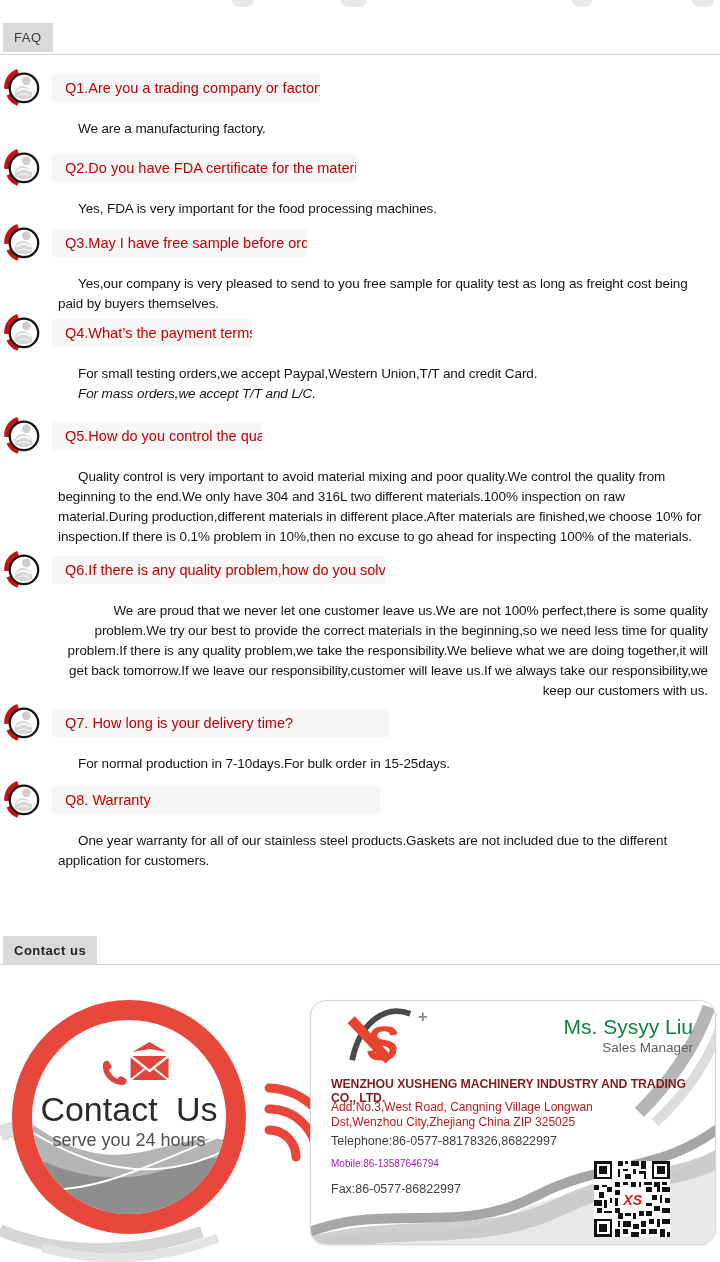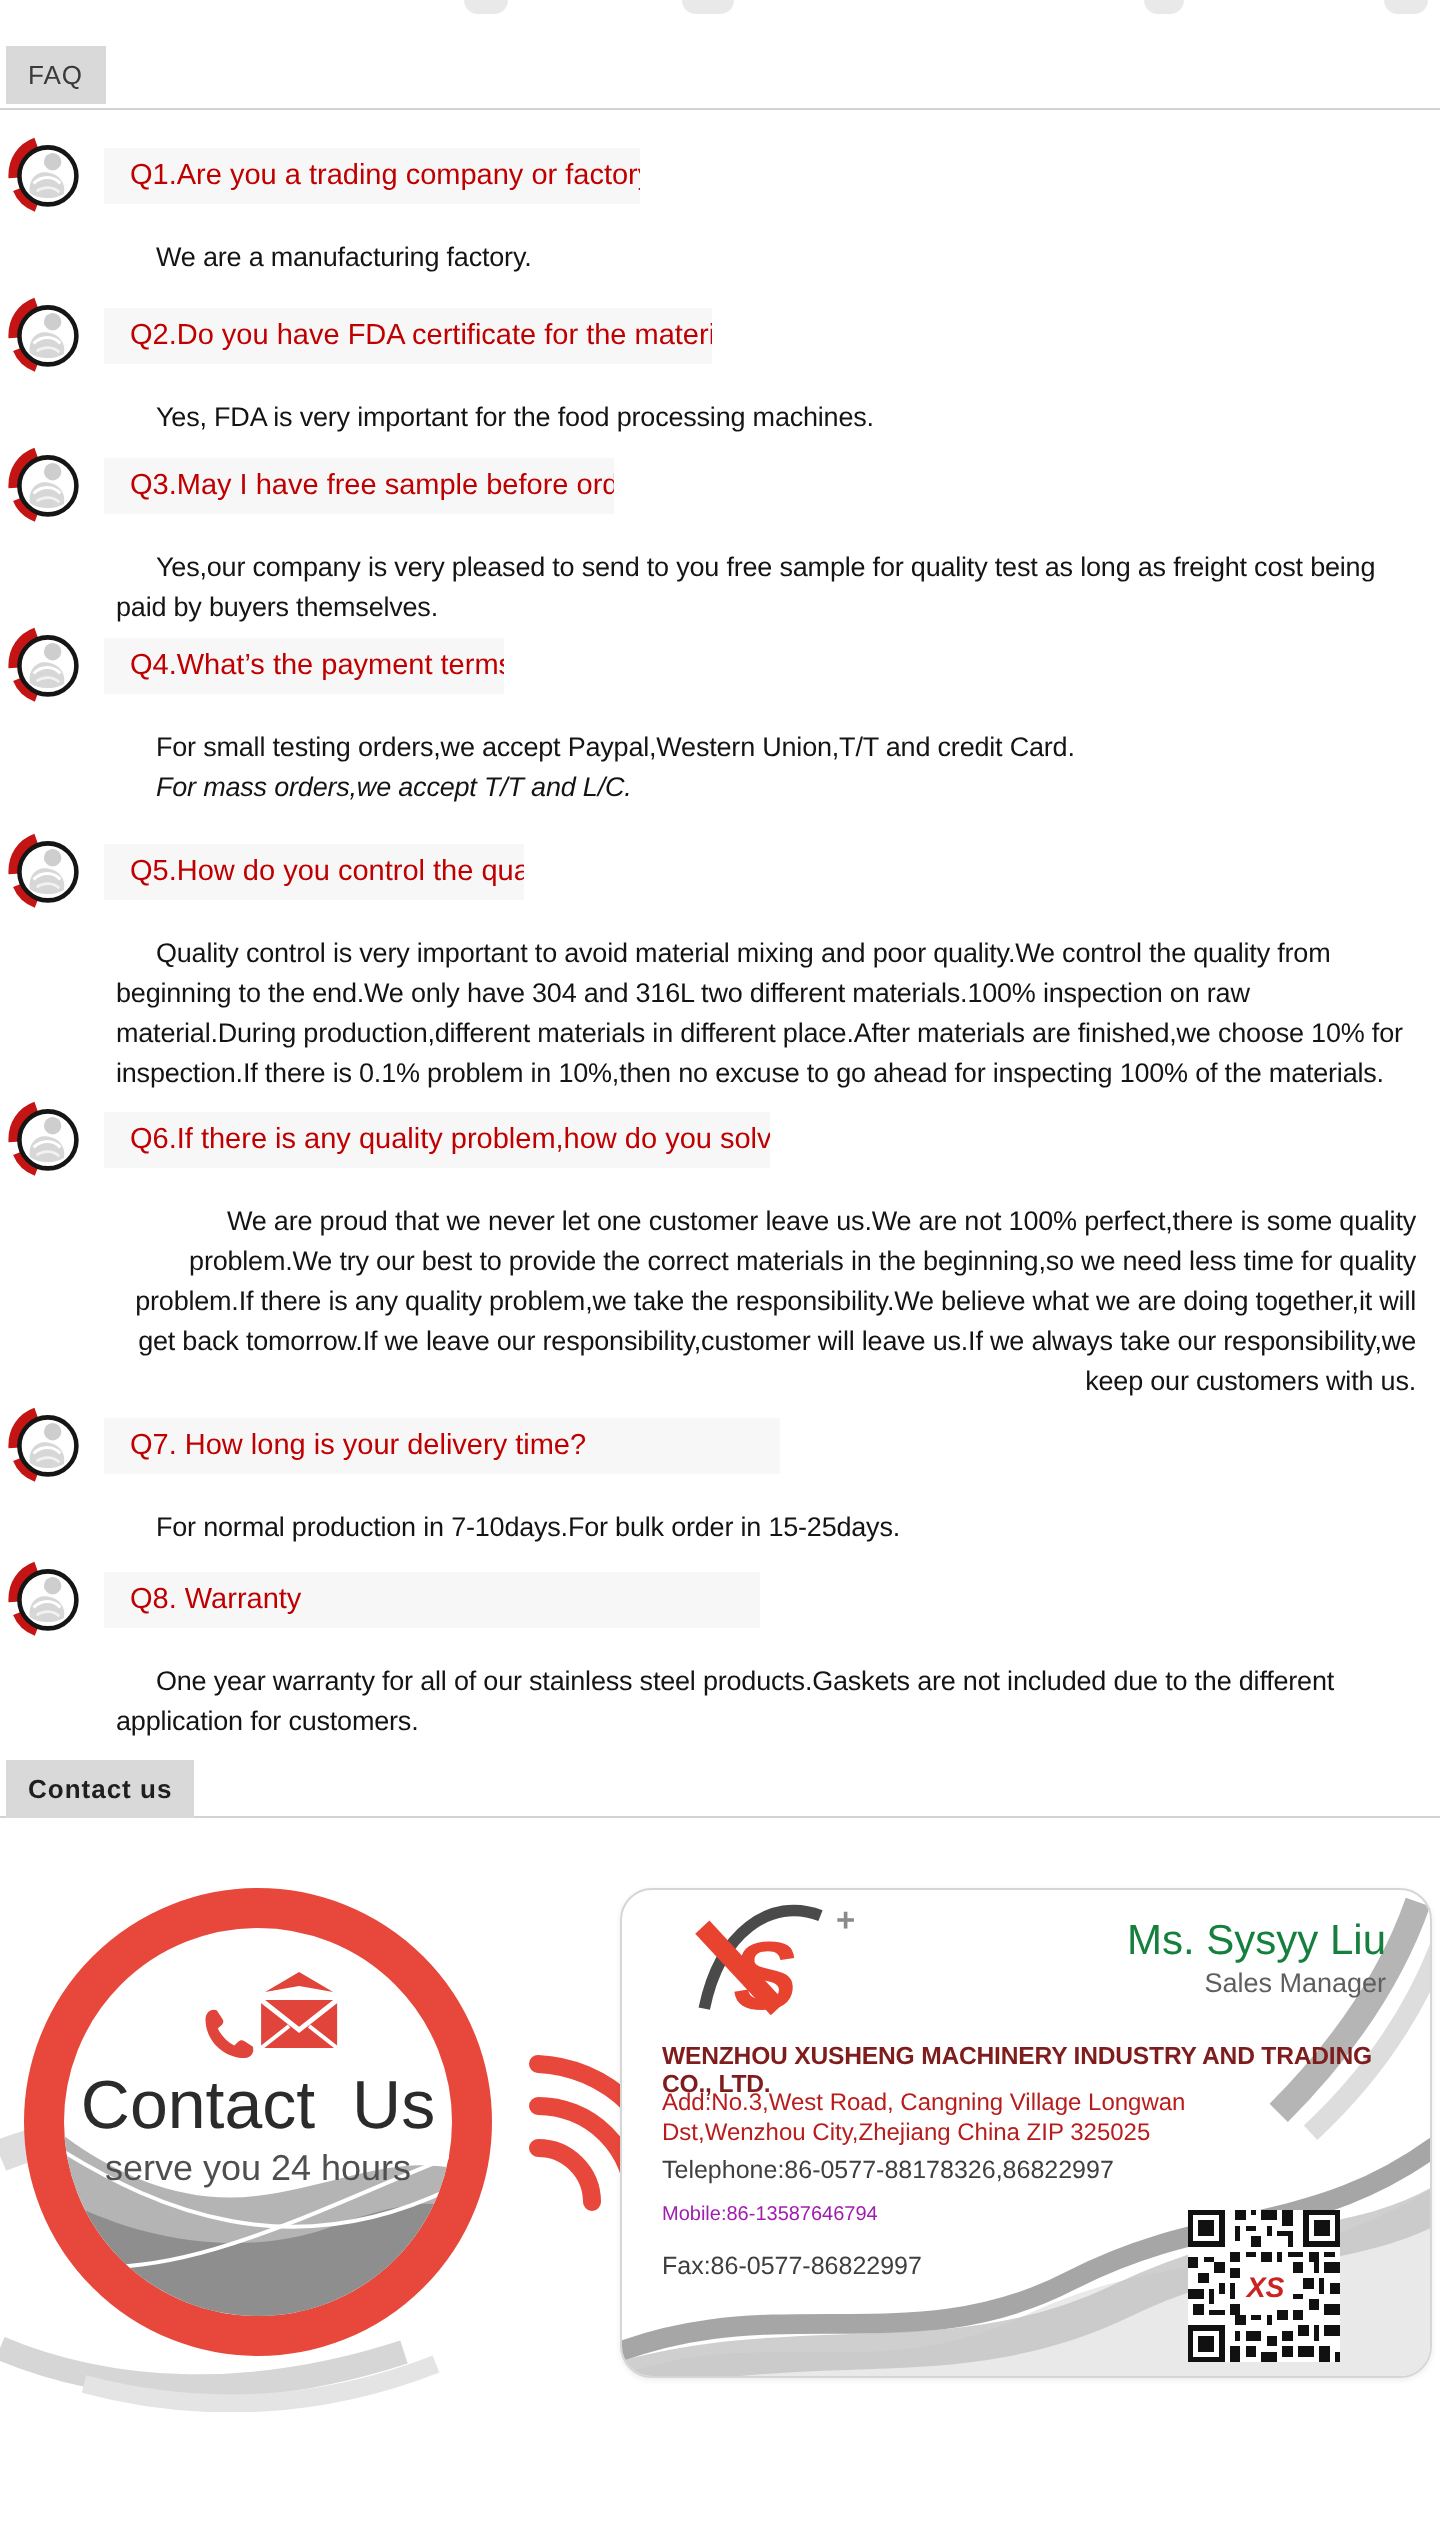--- a/index.html
+++ b/index.html
@@ -30,21 +30,21 @@
   }
   .w1{width:268px}.w2{width:304px}.w3{width:255px}.w4{width:200px}
   .w5{width:210px}.w6{width:333px}.w7{width:338px}.w8{width:328px}
   .answer {
     margin:13px 12px 0 58px; font-size:13.5px; line-height:20px;
     color:#141414; text-indent:20px; letter-spacing:-0.1px;
   }
   .answer.follow { margin-top:0;font-style:italic; }
   .answer.tiny-indent { text-indent:6px;text-align:right; }
   
-  #contact-section { position:absolute; left:0; top:880px; width:642px; height:326px; }
+  #contact-section { position:absolute; left:0; top:936px; width:642px; height:326px; }
   .left-waves { position:absolute; left:0; top:176px; width:270px; height:150px; z-index:0; }
   .circle {
     position:absolute; left:12px; top:64px; width:234px; height:234px;
     border:20px solid #e8483c; border-radius:50%; background:#fff; z-index:1;
   }
   .circle-inner { position:absolute; inset:0; border-radius:50%; overflow:hidden; }
   .circle-waves { position:absolute; left:0; bottom:-2px; width:194px; height:104px; }
   .c-icons { position:absolute; top:22px; left:50%; transform:translateX(-44%); display:flex; align-items:flex-start; z-index:2; }
   .phone-svg { width:36px; height:36px; margin-top:13px; }
   .mail-svg  { width:44px; height:40px; margin-left:-4px; }

